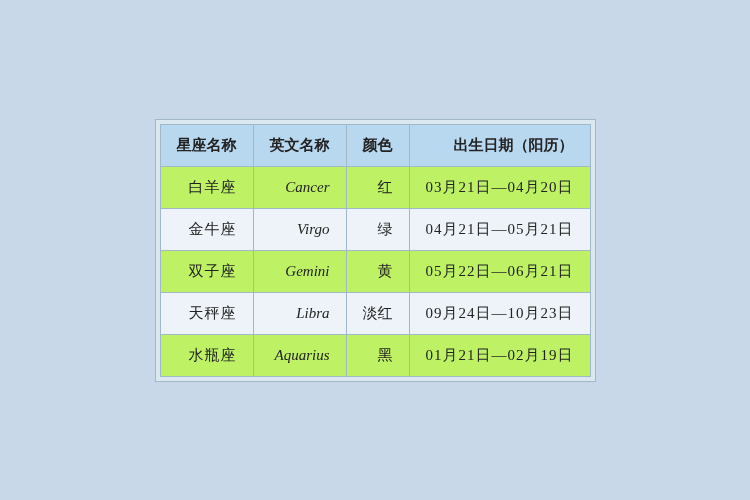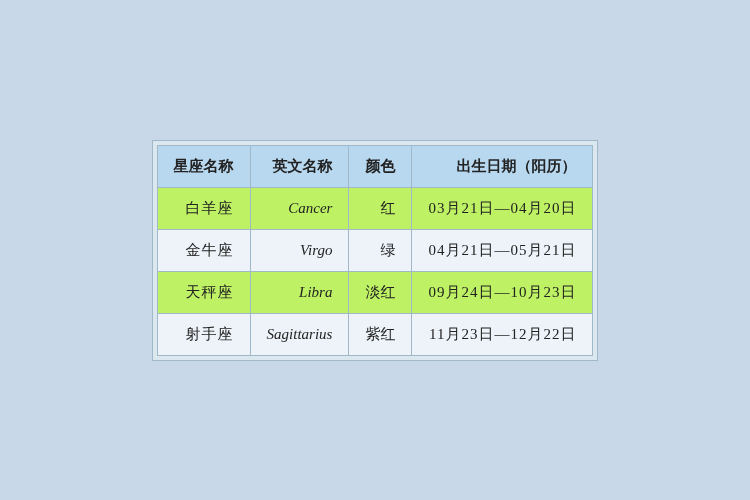--- a/index.html
+++ b/index.html
@@ -81,26 +81,32 @@
           <td>红</td>
           <td>03月21日—04月20日</td>
         </tr>
         <tr>
           <td>金牛座</td>
           <td>Virgo</td>
           <td>绿</td>
           <td>04月21日—05月21日</td>
         </tr>
         <tr>
+          <td>双子座</td>
+          <td>Gemini</td>
+          <td>黄</td>
+          <td>05月22日—06月21日</td>
+        </tr>
+        <tr>
           <td>天秤座</td>
           <td>Libra</td>
           <td>淡红</td>
           <td>09月24日—10月23日</td>
         </tr>
         <tr>
-          <td>射手座</td>
-          <td>Sagittarius</td>
-          <td>紫红</td>
-          <td>11月23日—12月22日</td>
+          <td>水瓶座</td>
+          <td>Aquarius</td>
+          <td>黑</td>
+          <td>01月21日—02月19日</td>
         </tr>
       </tbody>
   </table>
 </div>
 
 </body></html>

